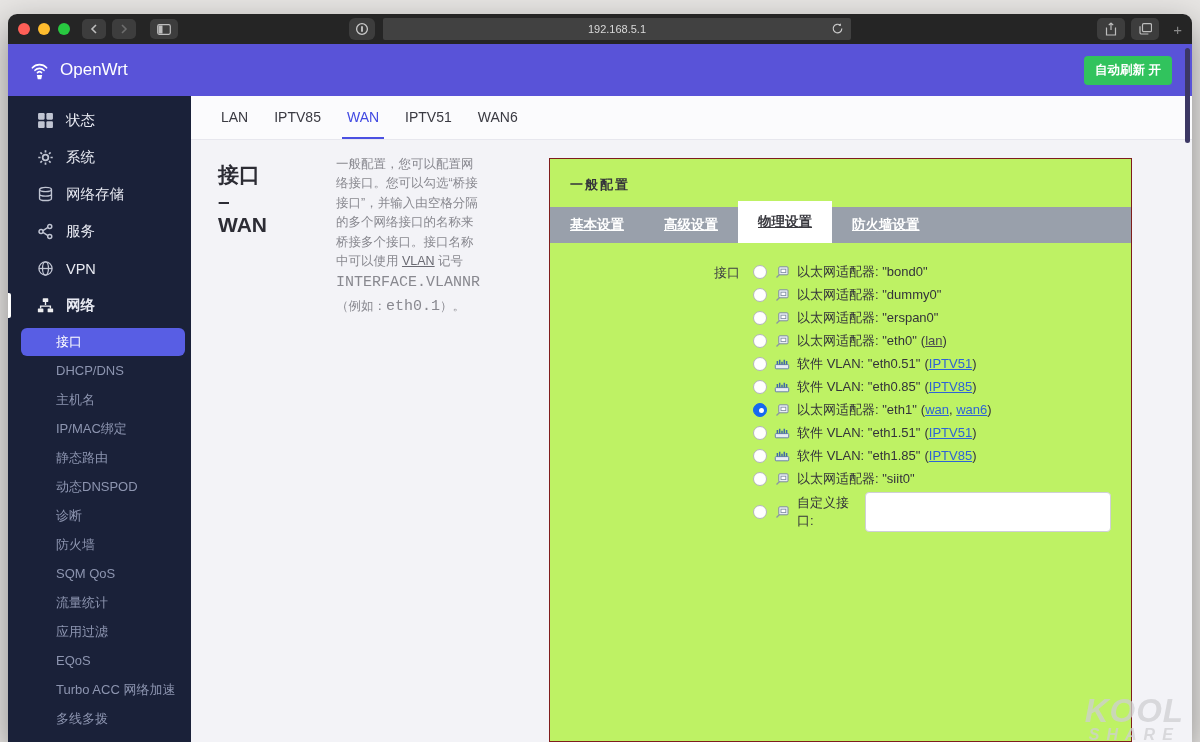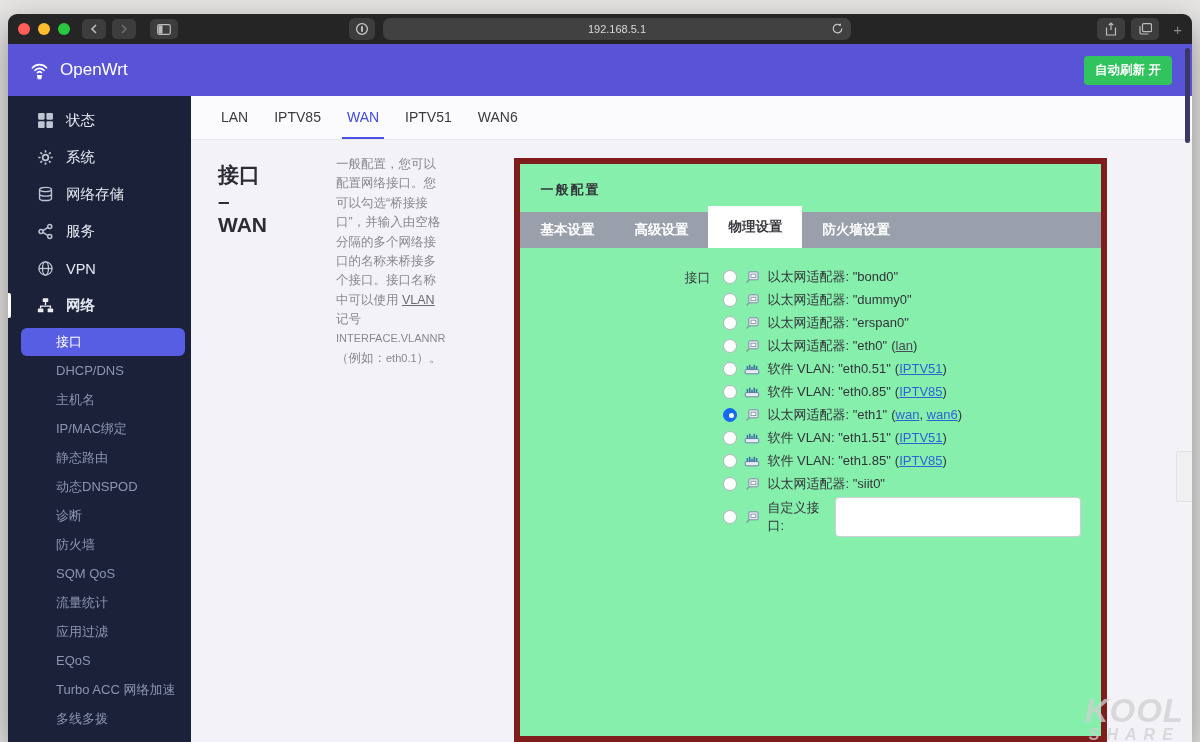--- a/index.html
+++ b/index.html
@@ -16,21 +16,21 @@
   .light { width:12px; height:12px; border-radius:50%; }
   .l-red{background:#ff5f57}.l-yellow{background:#febc2e}.l-green{background:#28c840}
   .c-btn { width:24px; height:20px; background:#3d3d3d; border-radius:5px; display:flex;
            align-items:center; justify-content:center; margin-right:6px; color:#b9b9b9; }
   .c-btn.dis { color:#6d6d6d; }
   .c-btn svg { display:block; }
   .center-group { position:absolute; left:50%; top:4px; transform:translateX(-50%);
                   display:flex; align-items:center; gap:8px; }
   .key-btn { width:26px; height:22px; background:#3d3d3d; border-radius:6px; display:flex;
              align-items:center; justify-content:center; }
-  .url-pill { width:468px; height:22px; background:#414141; border-radius:7px; color:#d9d9d9;
+  .url-pill { width:468px; height:22px; background:#414141; border-radius:2px; color:#d9d9d9;
               font-size:11px; display:flex; align-items:center; justify-content:center; position:relative; }
   .url-refresh { position:absolute; right:7px; top:4px; }
   .chrome-right { margin-left:auto; display:flex; align-items:center; }
   .plus-glyph { color:#8a8a8a; font-size:15px; margin-left:8px; margin-right:0; }
   
   .app-header { height:52px; background:#5953d8; flex-shrink:0; display:flex; align-items:center;
                 padding:0 20px; position:relative; }
   .brand { display:flex; align-items:center; gap:9px; color:#fff; font-size:17px; }
   .refresh-btn { margin-left:auto; background:#31c35d; color:#fff; font-size:12.5px; font-weight:bold;
                  border:none; border-radius:4px; padding:6px 11px; }
@@ -52,27 +52,27 @@
   
   .main { flex:1; display:flex; flex-direction:column; min-width:0; background:#f3f3f7; }
   .tabrow { height:44px; flex-shrink:0; background:#fbfbfd; border-bottom:1px solid #e7e7ee;
             display:flex; align-items:stretch; padding:0 25px; gap:16px; font-size:14px; color:#3a3a42; }
   .tab { display:flex; align-items:center; padding:0 5px; border-bottom:2px solid transparent; }
   .tab.active { color:#4149e2; border-bottom-color:#4b50e2; }
   .content { flex:1; overflow:hidden; display:flex; position:relative; }
   .page-title { margin:21px 42px 0 27px; font-size:21px; font-weight:600; color:#2c2c34; }
   .desc { margin:15px 42px 0 27px; font-size:12.5px; color:#88888f; line-height:1.55; }
   .desc a { color:#6a6a72; }
-  .desc code { font-family:Liberation Sans, sans-serif; font-size:11px; }
-  
-  .card { margin:18px 42px 0 27px; background:#86efac; border:6px solid #7f1d1d; }
+  .desc code { font-family:Liberation Mono, monospace; font-size:15px; }
+  
+  .card { margin:18px 42px 0 27px; background:#bef264; border:1px solid #7f1d1d; }
   .card-title { padding:17px 20px 13px; font-size:13px; font-weight:bold; color:#33333a; letter-spacing:2px; }
   .subtabs { background:#99a0ab; height:36px; display:flex; align-items:flex-end; overflow:visible; padding-left:0; }
   .subtab { height:36px; display:flex; align-items:center; padding:0 20px; color:#fff;
-            font-size:13.5px; font-weight:bold; }
+            font-size:13.5px; font-weight:bold;text-decoration:underline; }
   .subtab.active { background:#fff; color:#3a3a40; height:42px; }
   .form { padding:17px 20px 20px; display:flex; }
   .form-label { width:183px; flex-shrink:0; text-align:right; padding-right:13px; padding-top:4px;
                 font-size:13px; color:#3c3c44; font-weight:500; }
   .options { display:flex; flex-direction:column; }
   .opt { display:flex; align-items:center; height:23px; font-size:13px; color:#33333a; gap:7px; }
   .opt.custom { height:44px; }
   .radio { width:14px; height:14px; border-radius:50%; border:1px solid #b4b4bc; background:#fff;
            flex-shrink:0; position:relative; }
   .radio.sel { background:#1569f0; border-color:#1569f0; }

